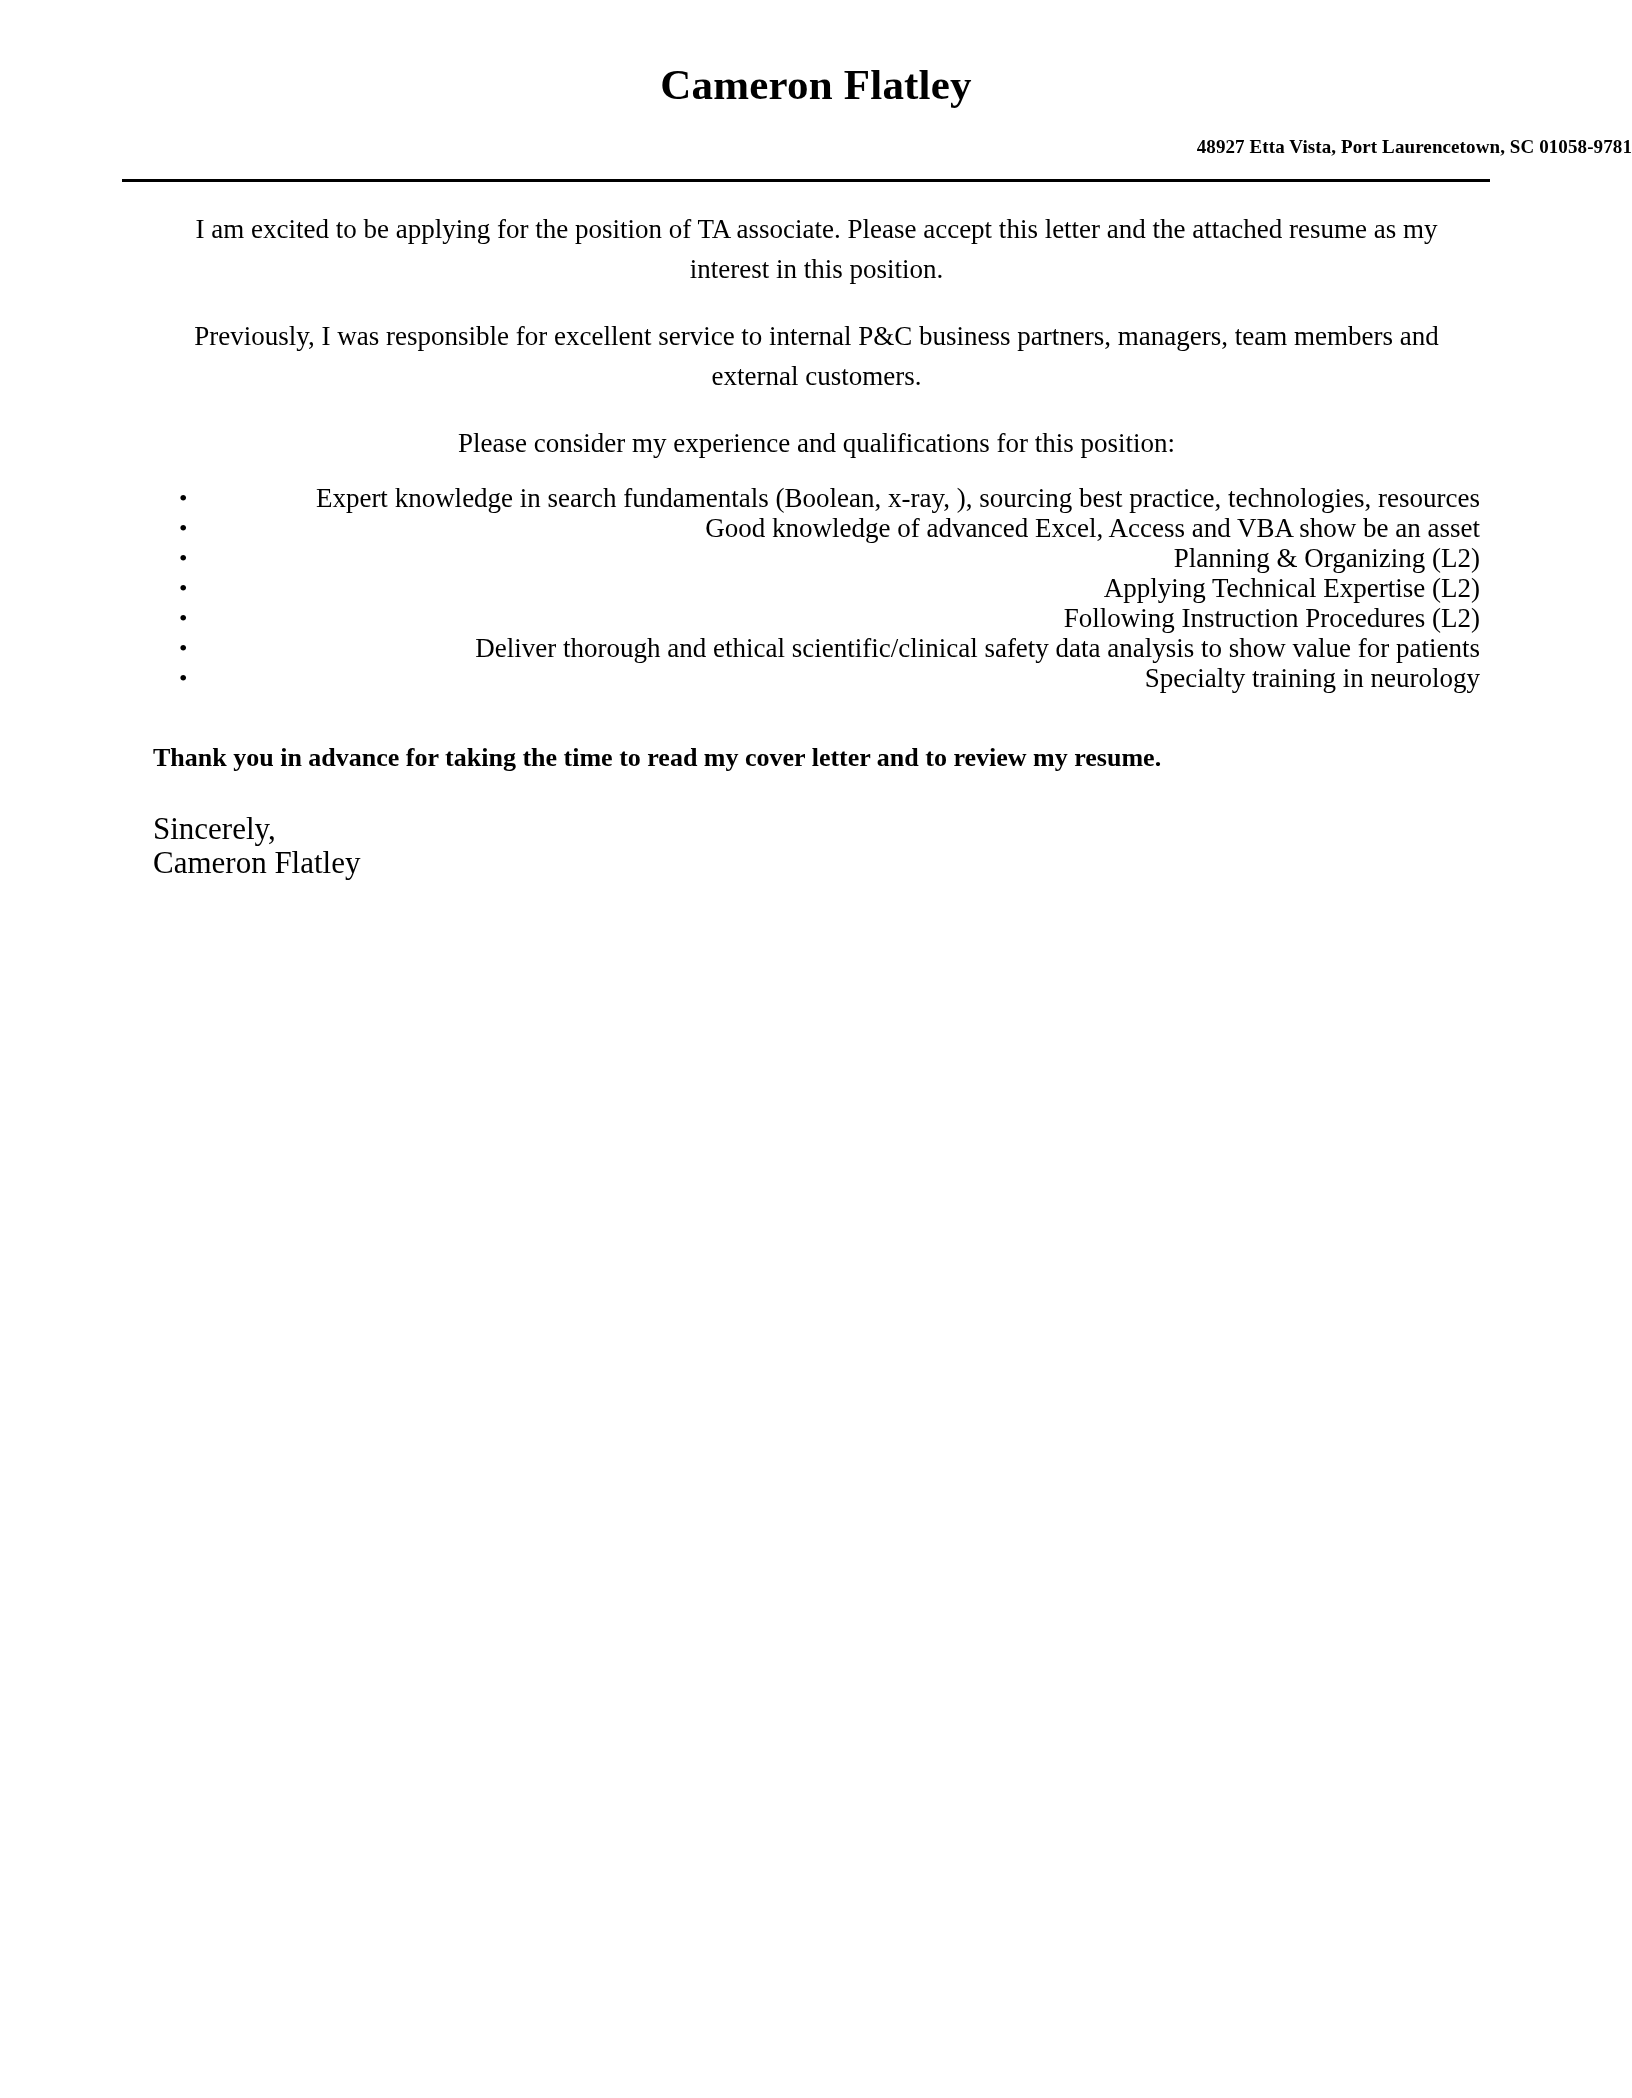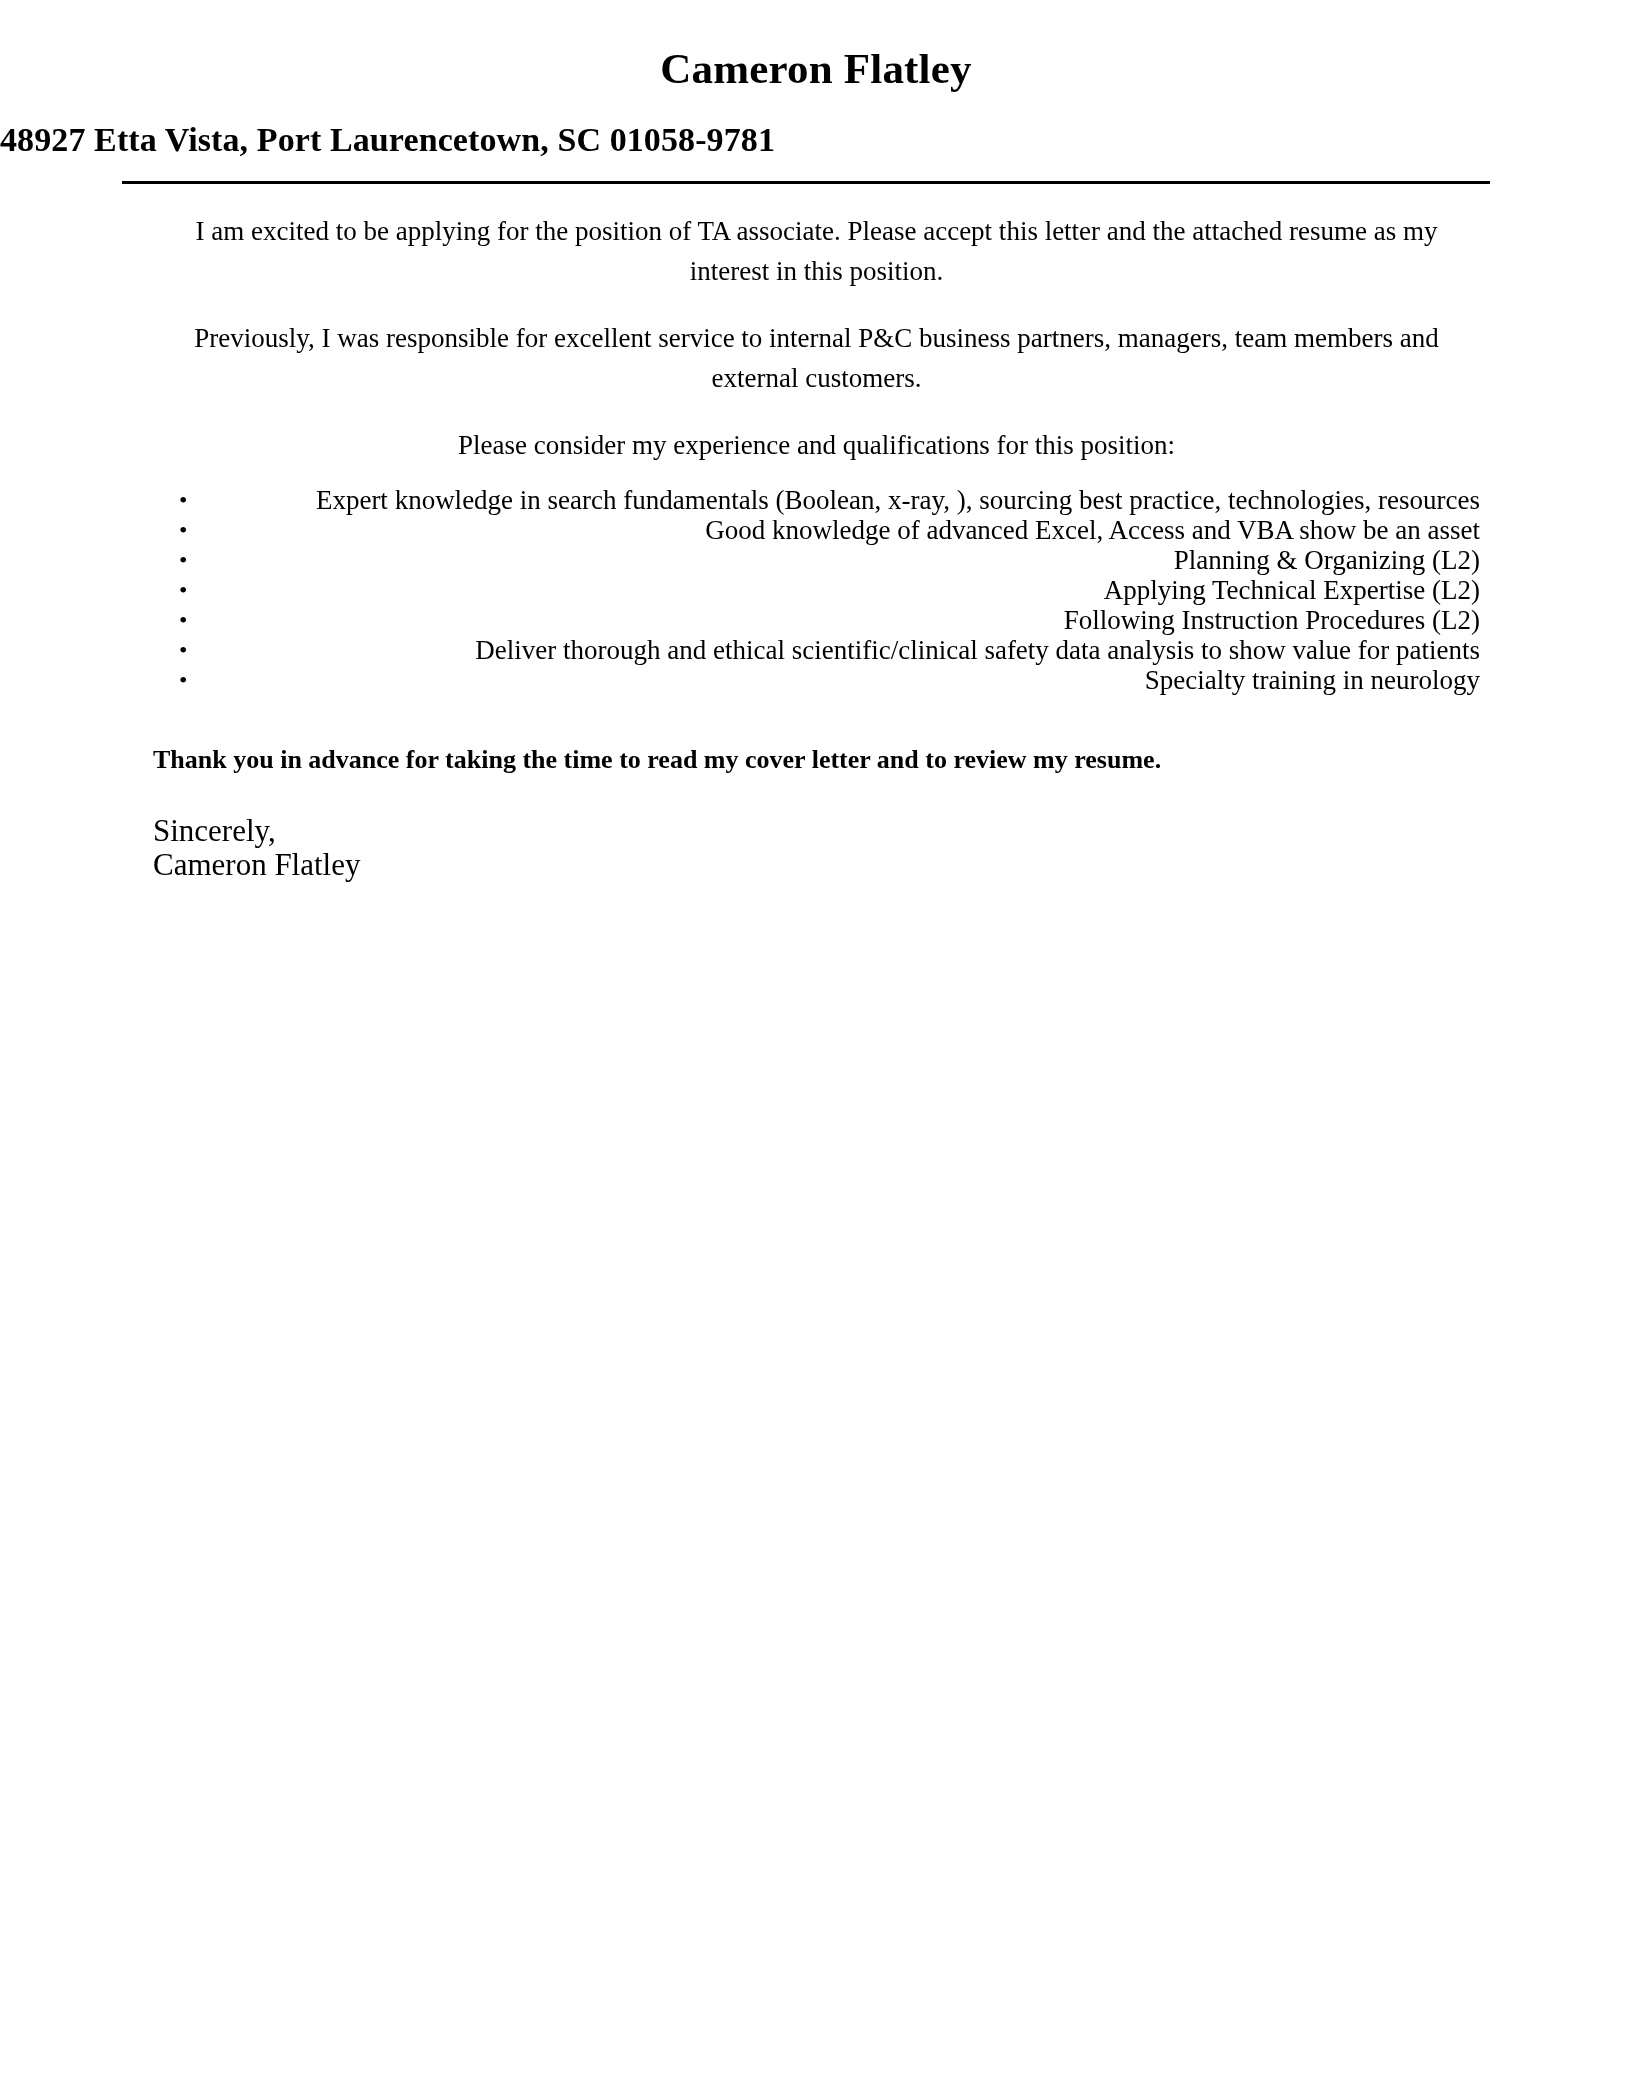--- a/index.html
+++ b/index.html
@@ -10,41 +10,41 @@
   }
   body {
     font-family: "Liberation Serif", "DejaVu Serif", serif;
     color: #000000;
     -webkit-font-smoothing: antialiased;
   }
   .page {
     position: relative;
     width: 1632px;
     height: 1522px;
-    margin: 0 auto;
+    margin: 16px auto;
     background: #ffffff;
     overflow: hidden;
     box-sizing: border-box;
   }
 
   
   .letterhead {
     padding-top: 44px;
   }
   .applicant-name {
     text-align: center;
     font-size: 43px;
     font-weight: bold;
     line-height: 1.15;
     letter-spacing: 0.2px;
     margin: 0;
   }
   .applicant-address {
-    text-align: left;
-    font-size: 34px;
+    text-align: right;
+    font-size: 19px;
     font-weight: bold;
     line-height: 1.2;
     margin: 27px 0 0 0;
     letter-spacing: 0.1px;
   }
   .header-rule {
     height: 3px;
     background: #000000;
     margin: 20px 142px 0 122px;
   }

